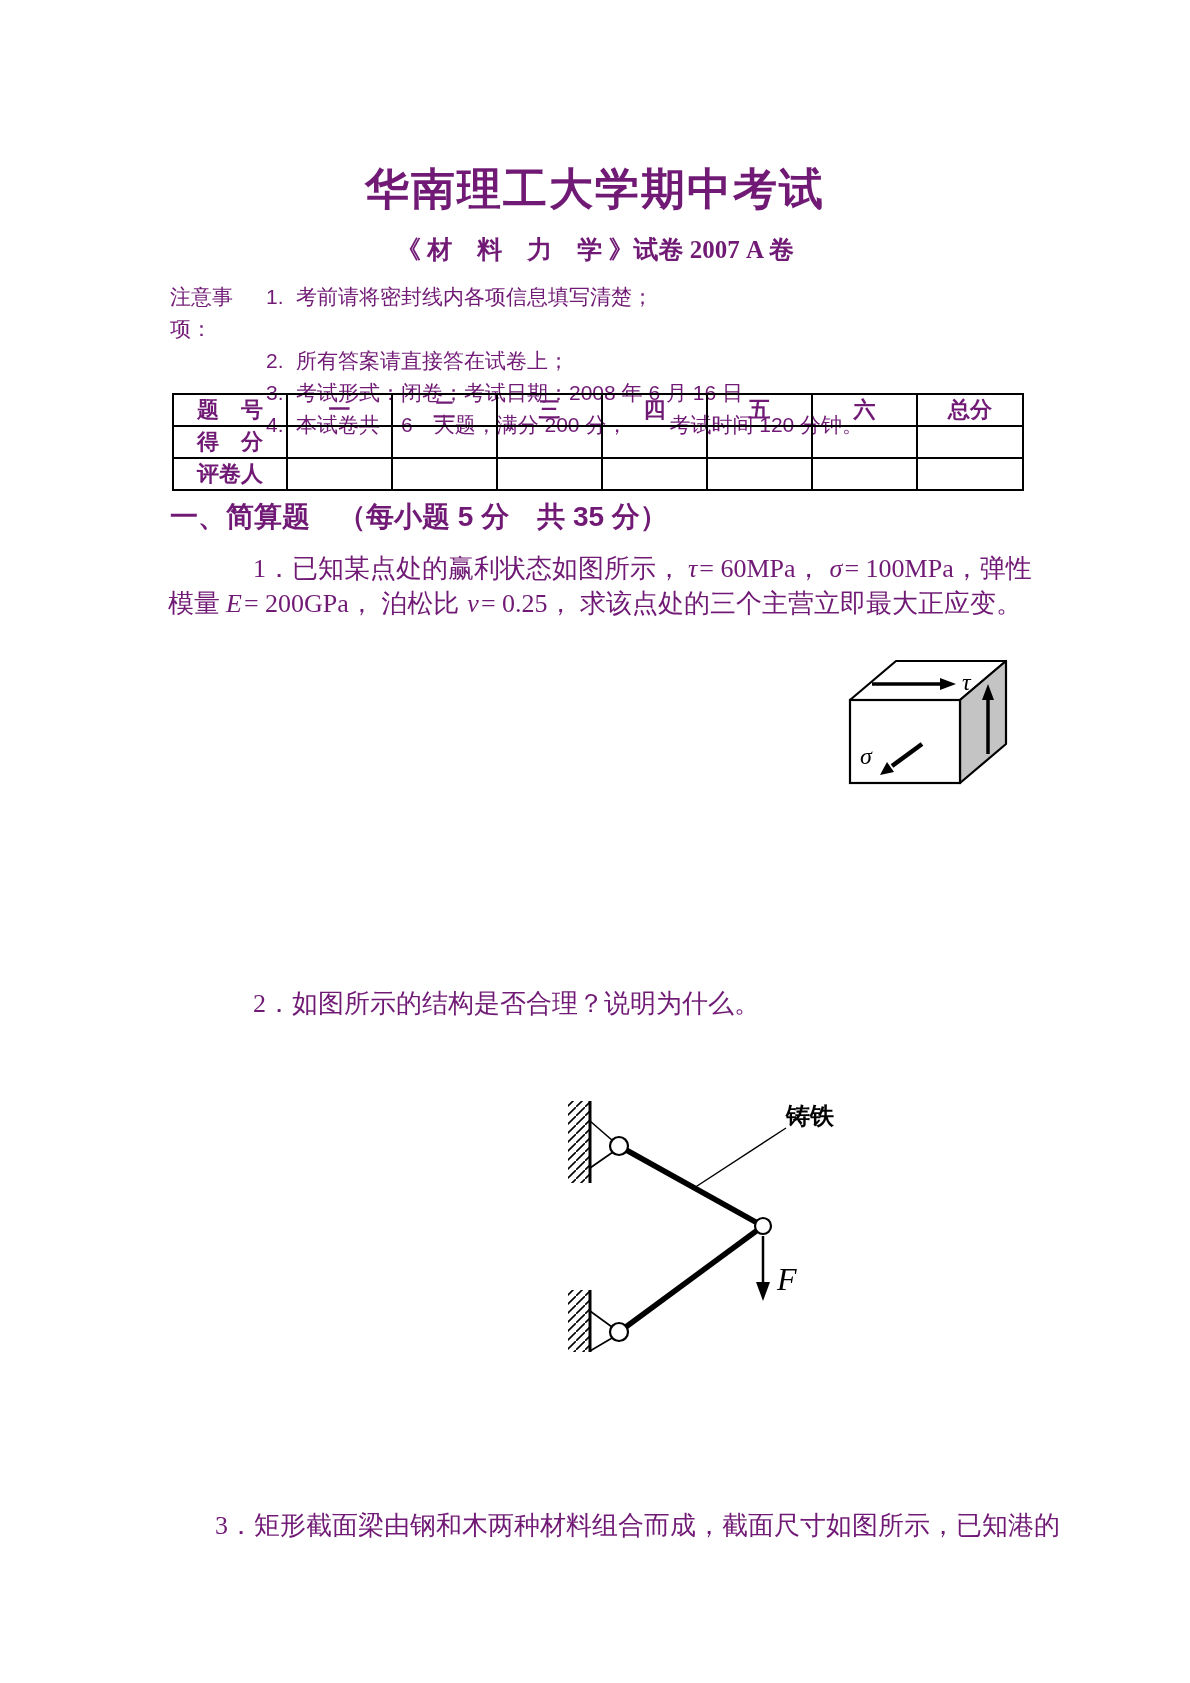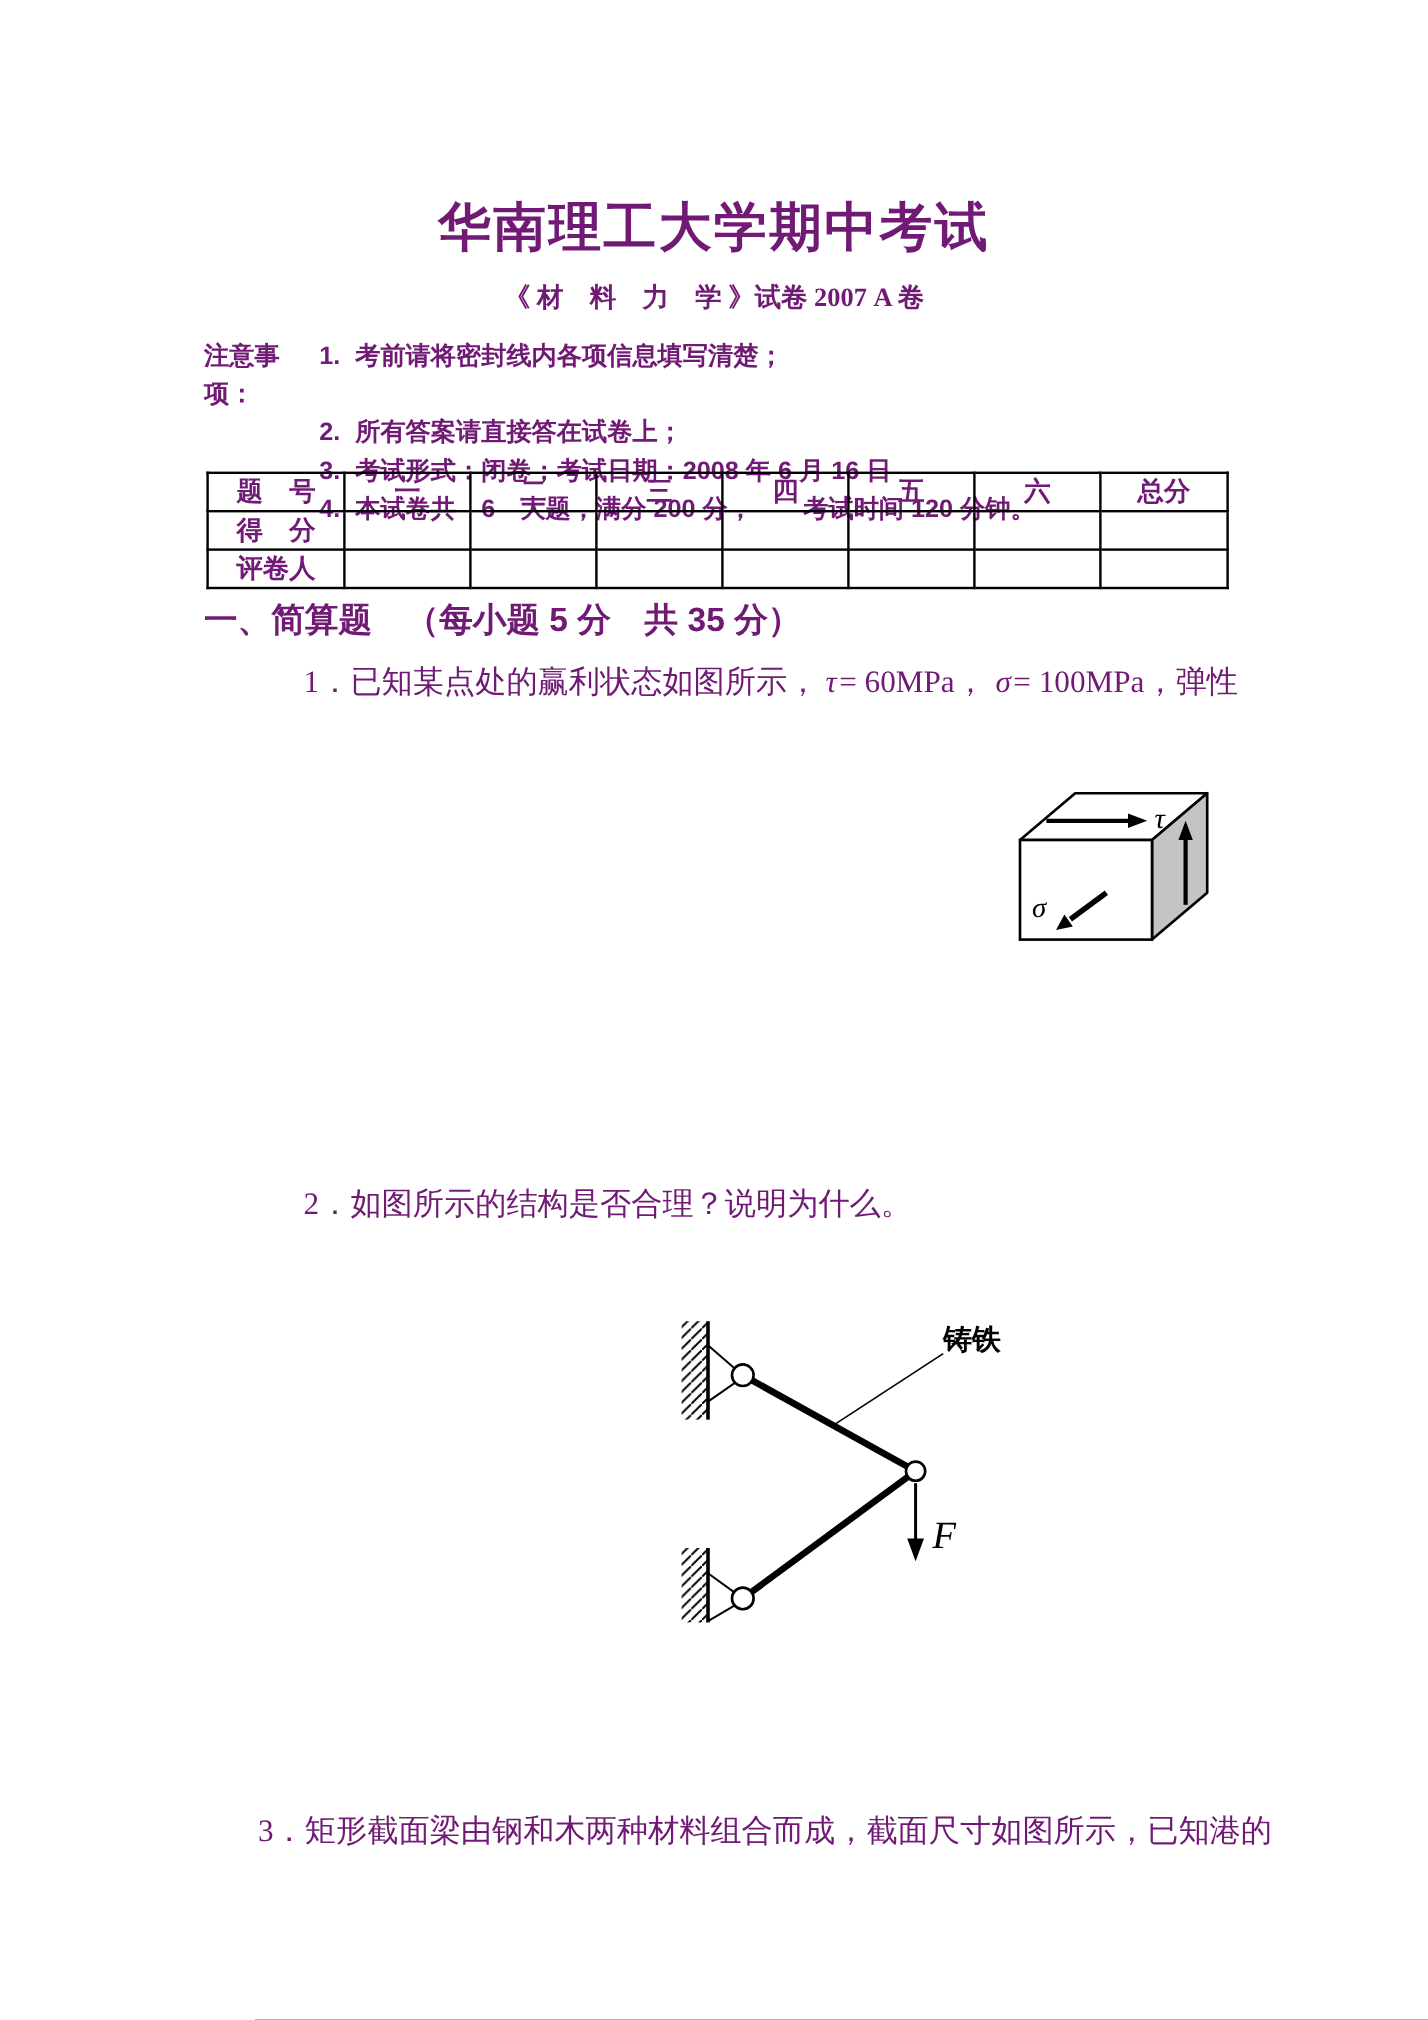--- a/index.html
+++ b/index.html
@@ -9,25 +9,25 @@
     font-family:"Liberation Serif",serif;
   }
   .abs{position:absolute;}
   .exam-title{
     top:160px;left:0;width:100%;text-align:center;
     font-family:"Liberation Sans",sans-serif;font-weight:bold;
     font-size:44px;letter-spacing:2px;
   }
   .exam-subtitle{
     top:233px;left:0;width:100%;text-align:center;
-    font-family:"Liberation Serif",serif;font-weight:bold;font-size:22px;
+    font-family:"Liberation Serif",serif;font-weight:bold;font-size:25px;
   }
   .notes{
     top:281px;left:170px;width:880px;
-    font-family:"Liberation Sans",sans-serif;font-weight:bold;font-size:21px;
+    font-family:"Liberation Sans",sans-serif;font-weight:normal;font-size:21px;
   }
   .note-row{display:flex;align-items:baseline;line-height:32px;}
   .note-label{width:96px;flex:0 0 96px;}
   .note-spacer{width:96px;flex:0 0 96px;}
   .note-num{width:30px;flex:0 0 30px;}
   .score-table-wrap{top:393px;left:172px;}
   table.score{
     border-collapse:collapse;table-layout:fixed;width:850px;
     font-family:"Liberation Sans",sans-serif;font-weight:bold;font-size:22px;
   }
@@ -130,20 +130,23 @@
       </tr>
     </tbody>
       </table>
   </div>
 
   <div class="abs sec-heading">一、简算题　（每小题 5 分　共 35 分）</div>
 
   <div class="abs qline q1-line1">
     <span>1．已知某点处的赢利状态如图所示，</span><span class="mi">τ</span><span class="meq">= 60MPa，</span><span class="mi">σ</span><span>= 100MPa，弹性</span>
   </div>
+  <div class="abs qline q1-line2">
+    <span>模量</span><span class="mi">E</span><span class="meq">= 200GPa， 泊松比</span><span class="mi">ν</span><span>= 0.25， 求该点处的三个主营立即最大正应变。</span>
+  </div>
 
   <svg class="abs" style="top:600px;left:780px;" width="250" height="210" viewBox="780 600 250 210">
 
     <polygon points="850,700 896,661 1006,661 960,700" fill="#ffffff" stroke="#000" stroke-width="2.2" stroke-linejoin="round"></polygon>
 
     <polygon points="960,700 1006,661 1006,744 960,783" stroke="#000" stroke-width="2.2" stroke-linejoin="round" fill="#c4c4c4"></polygon>
 
     <rect x="850" y="700" width="110" height="83" fill="#ffffff" stroke="#000" stroke-width="2.2"></rect>
 
     <line x1="872" y1="684" x2="940" y2="684" stroke="#000" stroke-width="3.5"></line>

